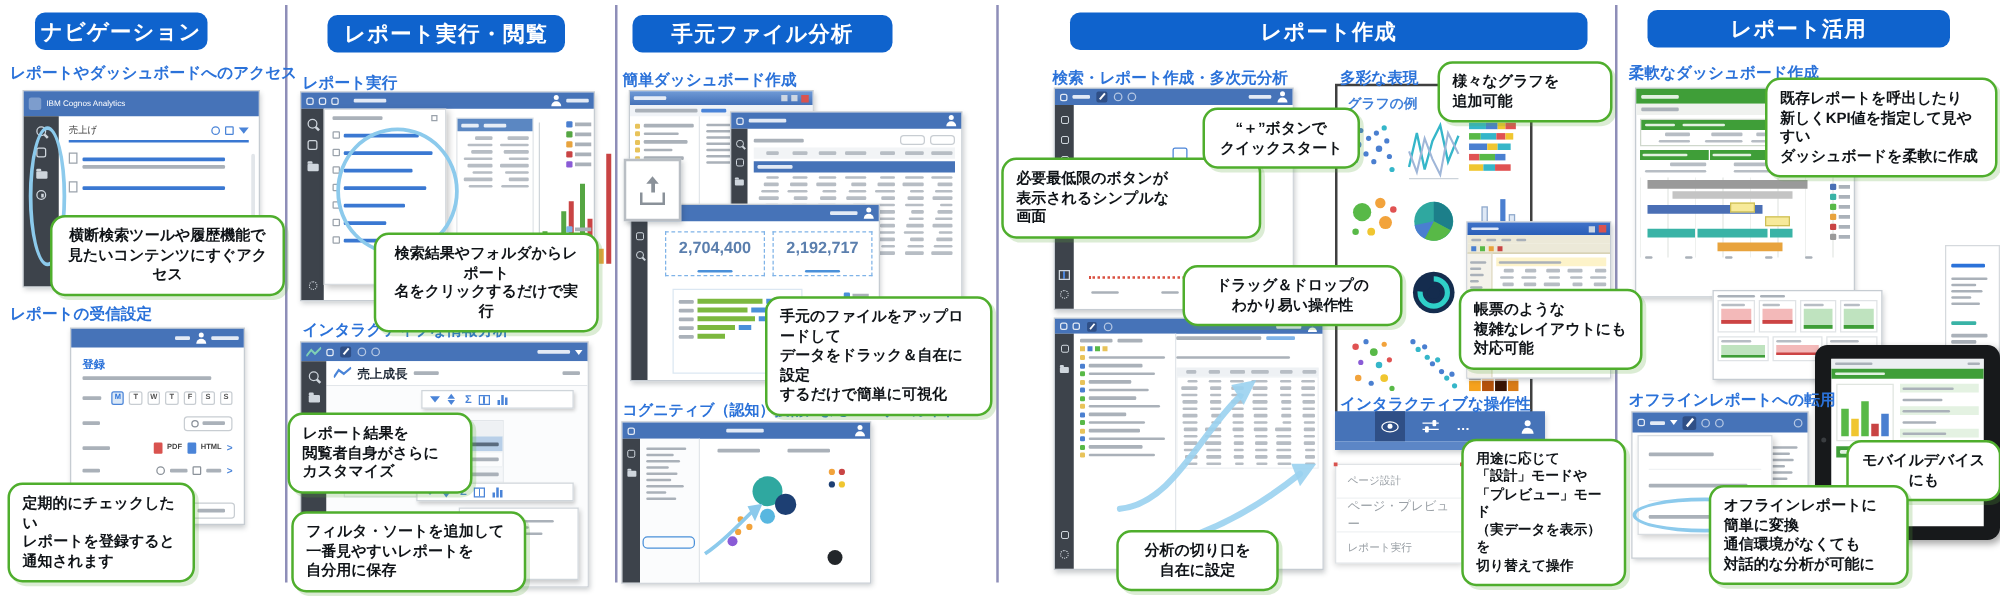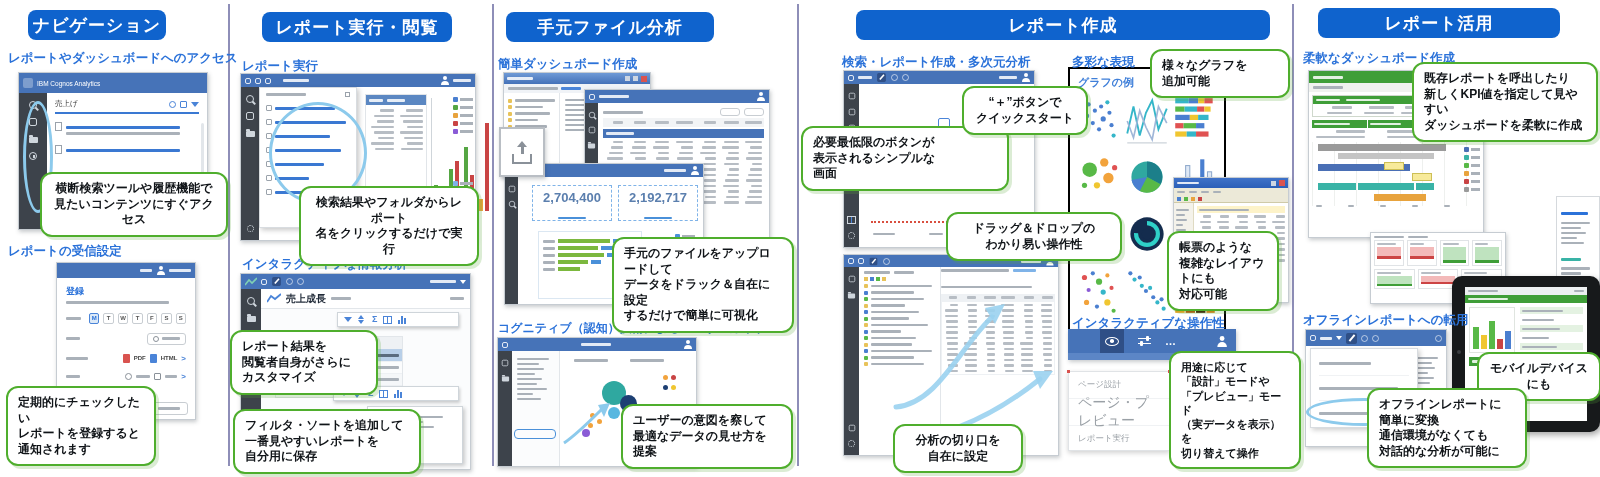--- a/index.html
+++ b/index.html
@@ -723,23 +723,20 @@
       <b style="position:absolute;right:28px;top:34px;width:5px;height:5px;border-radius:50%;background:#1d3f73"></b>
       <b style="position:absolute;right:20px;top:34px;width:5px;height:5px;border-radius:50%;background:#f0c630"></b>
       <b style="position:absolute;right:22px;bottom:14px;width:12px;height:12px;border-radius:50%;background:#22262a"></b>
       <svg style="position:absolute;left:0;top:0" width="60" height="110">
         <path d="M4,92 C16,84 28,72 42,58" stroke="#8ccaec" stroke-width="3" fill="none"></path>
         <polygon points="38,54 50,52 44,66" fill="#8ccaec"></polygon>
       </svg>
     </div>
   </div>
 
-  <div class="callout" style="left:621px;top:404px;width:172px">ユーザーの意図を察して
-最適なデータの見せ方を
-提案</div>
 
   <div class="pill" style="left:856px;top:10px;width:414px">レポート作成</div>
   <div class="sh" style="left:842px;top:54px">検索・レポート作成・多次元分析</div>
 
   <div class="win" style="left:843px;top:70px;width:192px;height:178px">
     <div class="tb">
       <span class="dot"></span>
         <span class="wb" style="width:14px"></span>
       <span class="icx i-pencil" style="transform:scale(.8)"></span>
       <span class="cir"></span>
@@ -969,21 +966,21 @@
       <path d="M56,186 C118,180 166,148 196,124" stroke="#9ad2f0" stroke-width="5" fill="none" stroke-linecap="round" opacity=".9"></path>
       <polygon points="189,116 209,116 196,134" fill="#9ad2f0" opacity=".9"></polygon>
     </svg>
   </div>
 
   <div class="callout ctr" style="left:893px;top:424px;width:130px">分析の切り口を
 自在に設定</div>
 
   <div class="sh" style="left:1072px;top:54px">多彩な表現</div>
 
-  <div class="win" style="left:1068px;top:67px;width:158px;height:266px;border:2px solid #000000;box-shadow:none">
+  <div class="win" style="left:1068px;top:67px;width:158px;height:266px;border:2px solid #404040;box-shadow:none">
     <div style="color:#3f7fd9;font-weight:bold;font-size:11px;padding:6px 8px 2px">グラフの例</div>
     <div class="thumbs">
       <svg width="44" height="52" viewBox="0 0 42 50">
           <g fill="#4a7fd0">
             <circle cx="6" cy="14" r="2"></circle>
             <circle cx="12" cy="10" r="2"></circle>
             <circle cx="10" cy="21" r="2.5"></circle>
             <circle cx="18" cy="16" r="2"></circle>
             <circle cx="24" cy="12" r="2"></circle>
             <circle cx="16" cy="28" r="2"></circle>
@@ -1193,21 +1190,21 @@
             <i style="width:55%"></i>
             <i style="width:68%"></i>
             <i style="width:81%"></i>
             <i style="width:94%"></i>
             <i style="width:67%"></i>
           </div>
       </div>
     </div>
   </div>
 
-  <div class="callout" style="left:1167px;top:231px;width:112px">帳票のような
+  <div class="callout" style="left:1167px;top:231px;width:147px">帳票のような
 複雑なレイアウトにも
 対応可能</div>
 
   <div class="sh" style="left:1072px;top:315px">インタラクティブな操作性</div>
 
   <div class="abs" style="left:1068px;top:329px;width:168px;z-index:1;box-shadow:1px 2px 4px rgba(40,50,60,.25)">
     <div style="height:24px;background:#4673b8;display:flex;align-items:center;gap:14px;padding-left:32px">
       <span style="width:24px;height:24px;background:#2f4f86;display:flex;align-items:center;justify-content:center">
           <span class="icx i-eye"></span>
         </span>
@@ -1215,21 +1212,21 @@
       <span style="color:#fff;font-weight:bold;font-size:11px;line-height:.4">…</span>
       <span class="icx i-person-w" style="margin-left:auto;margin-right:10px;transform:scale(1.2)"></span>
     </div>
     <div style="height:7px;background:#5c86c6"></div>
   </div>
 
   <div class="abs" style="left:1068px;top:371px;width:102px;height:80px;background:#fff;border:1px solid #e0e3e6;box-shadow:0 2px 5px rgba(0,0,0,.18);z-index:1">
     <b style="position:absolute;left:-2px;top:-2px;width:3px;height:3px;background:#d9534f"></b>
     <b style="position:absolute;right:-2px;top:-2px;width:3px;height:3px;background:#d9534f"></b>
     <div style="height:27px;display:flex;align-items:center;padding:0 9px;border-bottom:1px solid #f0f2f4;font-size:8.5px;color:#9aa0a6">ページ設計</div>
-    <div style="height:27px;display:flex;align-items:center;padding:0 9px;border-bottom:1px solid #f0f2f4;font-size:14px;color:#9aa0a6">ページ・プレビュー</div>
+    <div style="height:27px;display:flex;align-items:center;padding:0 9px;border-bottom:1px solid #f0f2f4;font-size:10px;color:#9aa0a6">ページ・プレビュー</div>
     <div style="height:26px;display:flex;align-items:center;padding:0 9px;font-size:8.5px;color:#9aa0a6">レポート実行</div>
   </div>
 
   <div class="callout" style="left:1169px;top:351px;width:132px;font-size:11px">用途に応じて
 「設計」モードや
 「プレビュー」モード
 （実データを表示）を
 切り替えて操作</div>
 
   <div class="pill" style="left:1318px;top:8px;width:242px">レポート活用</div>

